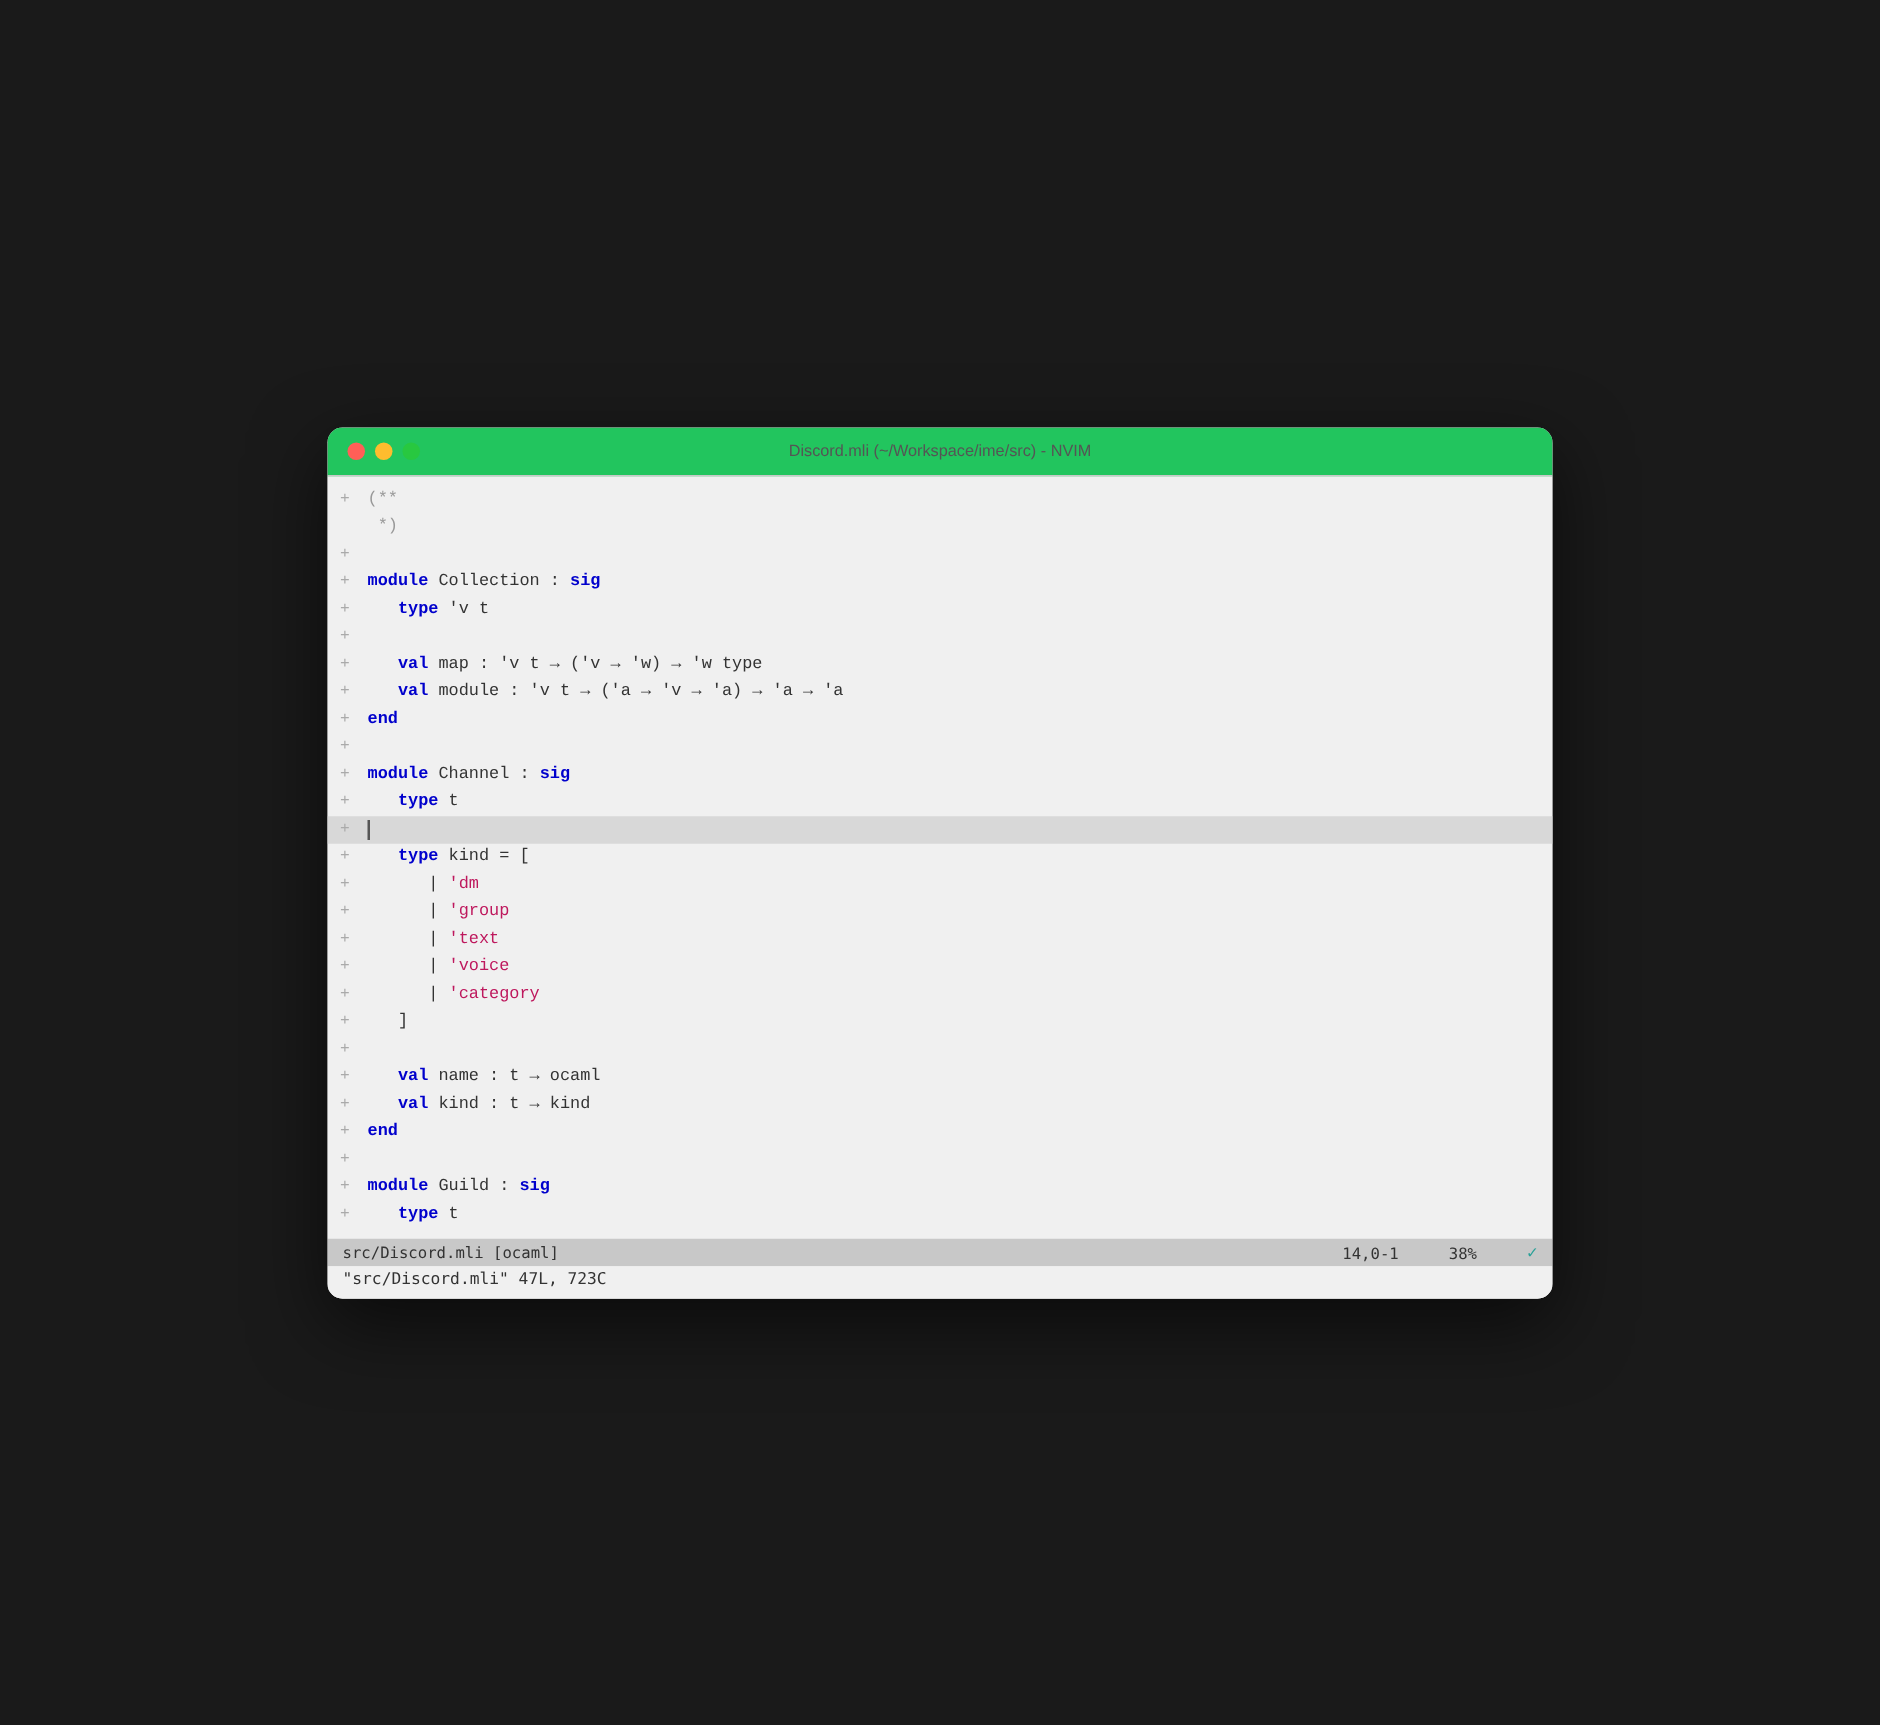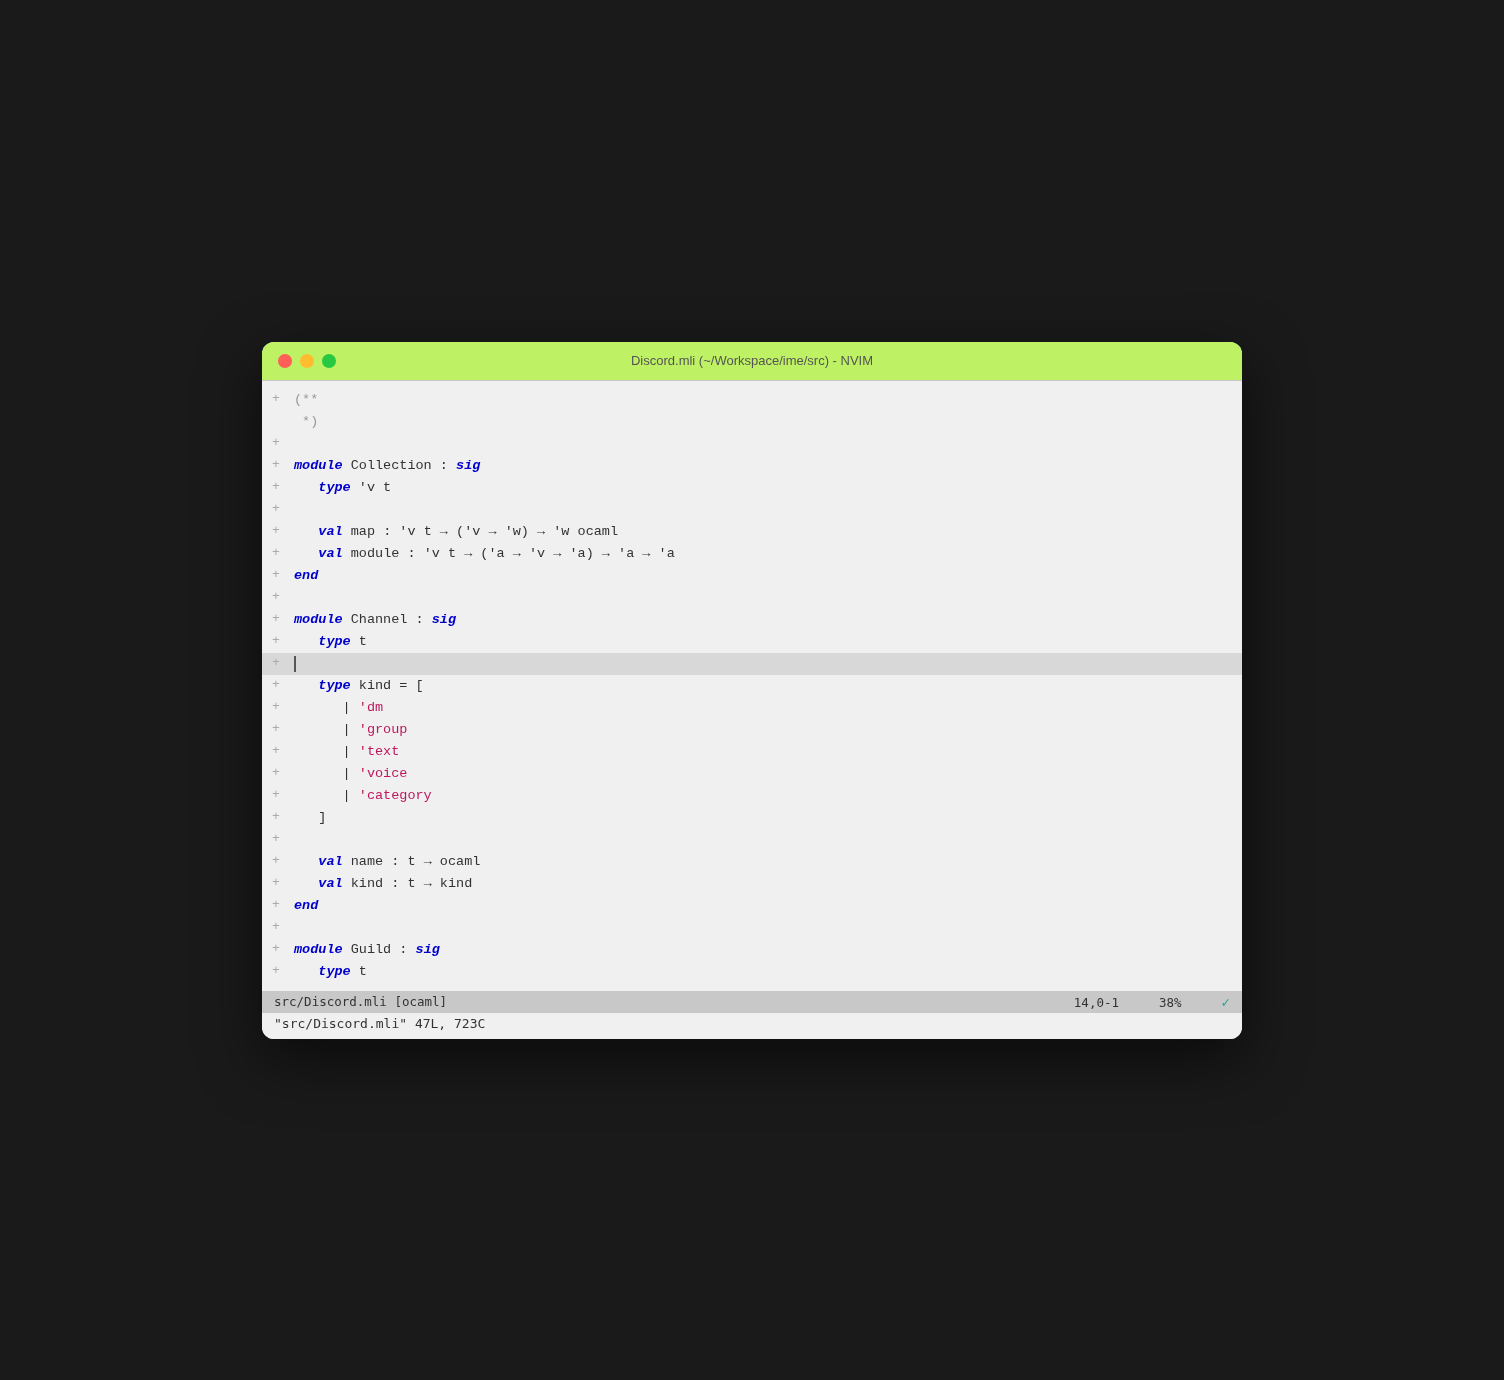--- a/index.html
+++ b/index.html
@@ -19,21 +19,21 @@
 
     .window {
       width: 980px;
       background: #f0f0f0;
       border-radius: 12px;
       overflow: hidden;
       box-shadow: 0 20px 60px rgba(0,0,0,0.6);
     }
 
     .titlebar {
-      background: #bef264;
+      background: #22c55e;
       padding: 12px 16px;
       display: flex;
       align-items: center;
       border-bottom: 1px solid #c8c8c8;
       position: relative;
     }
 
     .traffic-lights {
       display: flex;
       gap: 8px;
@@ -110,21 +110,21 @@
 
     .cursor-line {
       display: inline-block;
       width: 2px;
       height: 16px;
       background: #555;
       vertical-align: middle;
     }
 
     
-    .kw { color: #0000cc; font-weight: bold; font-style: italic; } 
+    .kw { color: #0000cc; font-weight: bold; } 
     .cm { color: #999; } 
     .str { color: #be185d; } 
     .id { color: #333; }
 
     .statusbar {
       background: #c8c8c8;
       padding: 3px 12px;
       font-family: 'Menlo', 'Monaco', monospace;
       font-size: 12.5px;
       color: #333;
@@ -188,21 +188,21 @@
         <div class="line">
           <div class="gutter gutter-plus">+</div>
           <div class="code-content"><span class="id">   </span><span class="kw">type</span><span class="id"> 'v t</span></div>
         </div>
         <div class="line">
           <div class="gutter gutter-plus">+</div>
           <div class="code-content"></div>
         </div>
         <div class="line">
           <div class="gutter gutter-plus">+</div>
-          <div class="code-content"><span class="id">   </span><span class="kw">val</span><span class="id"> map : 'v t → ('v → 'w) → 'w ocaml</span></div>
+          <div class="code-content"><span class="id">   </span><span class="kw">val</span><span class="id"> map : 'v t → ('v → 'w) → 'w type</span></div>
         </div>
         <div class="line">
           <div class="gutter gutter-plus">+</div>
           <div class="code-content"><span class="id">   </span><span class="kw">val</span><span class="id"> module : 'v t → ('a → 'v → 'a) → 'a → 'a</span></div>
         </div>
         <div class="line">
           <div class="gutter gutter-plus">+</div>
           <div class="code-content"><span class="kw">end</span></div>
         </div>
         <div class="line">

